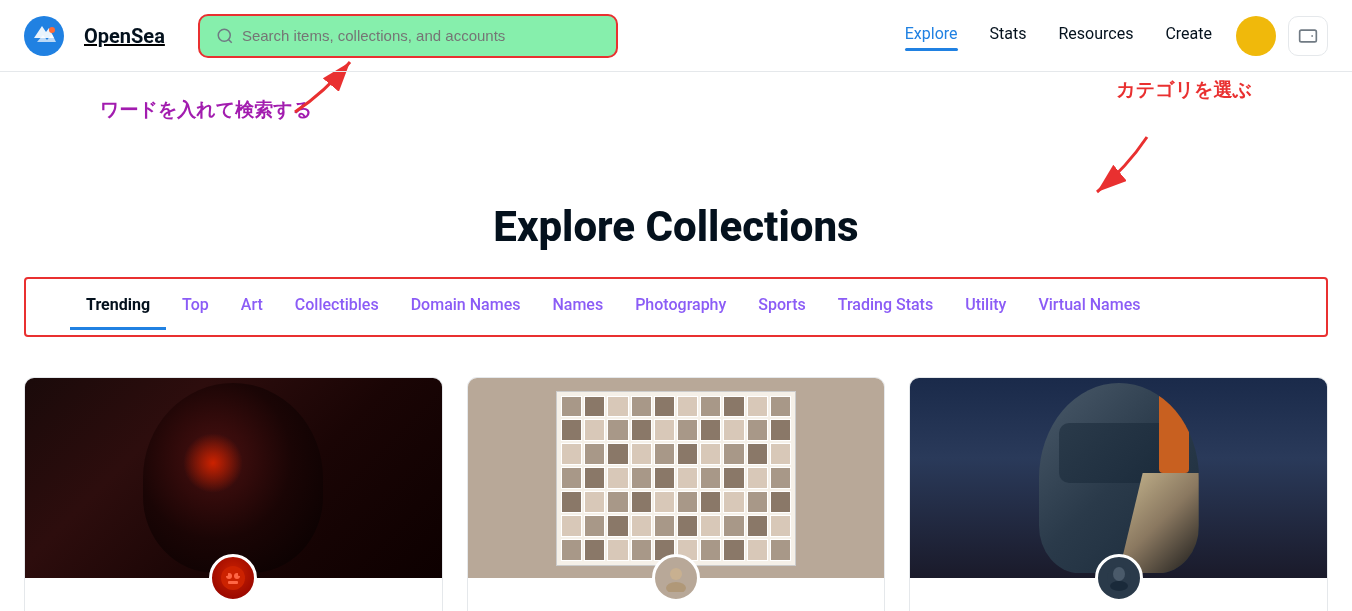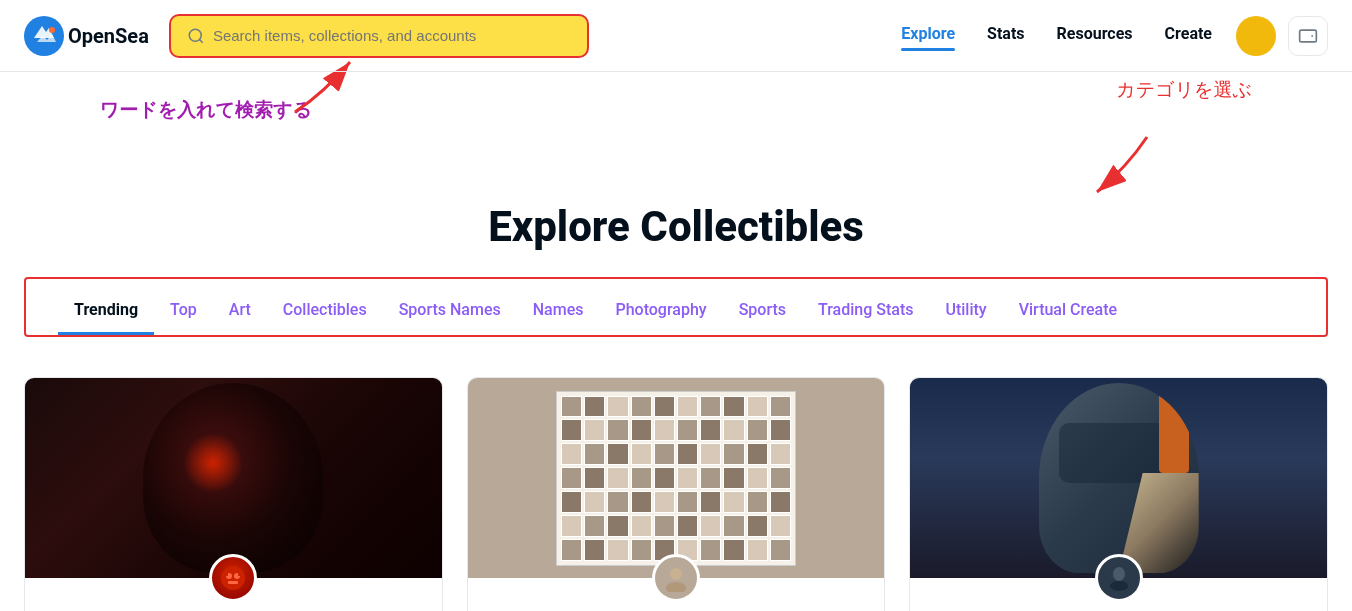--- a/index.html
+++ b/index.html
@@ -11,43 +11,44 @@
       align-items: center;
       padding: 0 24px;
       height: 72px;
       border-bottom: 1px solid #e5e8eb;
       position: relative;
       z-index: 10;
     }
     .logo-area {
       display: flex;
       align-items: center;
-      gap: 4px;
-      margin-right: 20px;
+      gap: 20px;
+      margin-right: 33px;
       cursor: pointer;
+      text-decoration: underline;
     }
     .logo-icon {
       width: 40px;
       height: 40px;
     }
     .logo-text {
       font-size: 20px;
       font-weight: 700;
       color: #04111d;
     }
     .search-bar {
       display: flex;
       align-items: center;
       border: 2px solid #e93030;
       border-radius: 10px;
       padding: 0 16px;
       height: 44px;
       width: 420px;
       gap: 8px;
-      background: #fde047;
+      background: #86efac;
     }
     .search-bar input {
       border: none;
       outline: none;
       font-size: 15px;
       color: #707a83;
       width: 100%;
       background: transparent;
     }
     .search-icon-svg {
@@ -56,21 +57,21 @@
     }
     .nav-links {
       display: flex;
       align-items: center;
       gap: 32px;
       margin-left: auto;
       margin-right: 24px;
     }
     .nav-link {
       font-size: 16px;
-      font-weight: 700;
+      font-weight: 400;
       color: #04111d;
       cursor: pointer;
       padding-bottom: 4px;
       position: relative;
     }
     .nav-link.active {
       color: #2081e2;
     }
     .nav-link.active::after {
       content: '';
@@ -110,22 +111,22 @@
       text-align: center;
       font-size: 42px;
       font-weight: 800;
       color: #04111d;
       padding: 20px 0 10px;
     }
 
     
     .category-tabs {
       display: flex;
-      align-items: flex-end;
-      padding: 0 32px;
+      align-items: flex-start;
+      padding: 0 44px;
       border: 2px solid #e93030;
       border-radius: 4px;
       margin: 16px 24px;
       overflow-x: auto;
       height: 60px;
     }
     .tab-item {
       font-size: 16px;
       font-weight: 500;
       color: #8b5cf6;
@@ -310,21 +311,21 @@
       color: #a21caf;
       font-size: 19px;
       font-weight: 700;
     }
     .jp-right {
       position: absolute;
       right: 100px;
       top: 5px;
       color: #e93030;
       font-size: 19px;
-      font-weight: 400;
+      font-weight: 700;
       text-align: right;
     }
     .arrow-annotation-left {
       position: absolute;
       left: 285px;
       top: -20px;
     }
     .arrow-annotation-right {
       position: absolute;
       right: 195px;
@@ -388,34 +389,34 @@
   <svg class="arrow-annotation-right" width="80" height="80" viewBox="0 0 80 80">
     <defs>
       <marker id="arrowhead2" markerWidth="10" markerHeight="7" refX="10" refY="3.5" orient="auto">
         <polygon points="0 0, 10 3.5, 0 7" fill="#e93030"></polygon>
       </marker>
     </defs>
     <path d="M70 10 Q50 40 20 65" stroke="#e93030" stroke-width="3" fill="none" marker-end="url(#arrowhead2)"></path>
   </svg>
 </div>
 
-<h1 class="main-title">Explore Collectibles</h1>
+<h1 class="main-title">Explore Collections</h1>
 
 <div class="category-tabs">
   <span class="tab-item active">Trending</span>
   <span class="tab-item">Top</span>
   <span class="tab-item">Art</span>
   <span class="tab-item">Collectibles</span>
-  <span class="tab-item">Sports Names</span>
+  <span class="tab-item">Domain Names</span>
   <span class="tab-item">Names</span>
   <span class="tab-item">Photography</span>
   <span class="tab-item">Sports</span>
   <span class="tab-item">Trading Stats</span>
   <span class="tab-item">Utility</span>
-  <span class="tab-item">Virtual Create</span>
+  <span class="tab-item">Virtual Names</span>
 </div>
 
 <div class="cards-grid">
 
   <div class="card">
     <div class="card-image card-image-1">
       <div class="dark-figure">
         <div class="red-glow"></div>
       </div>
     </div>

